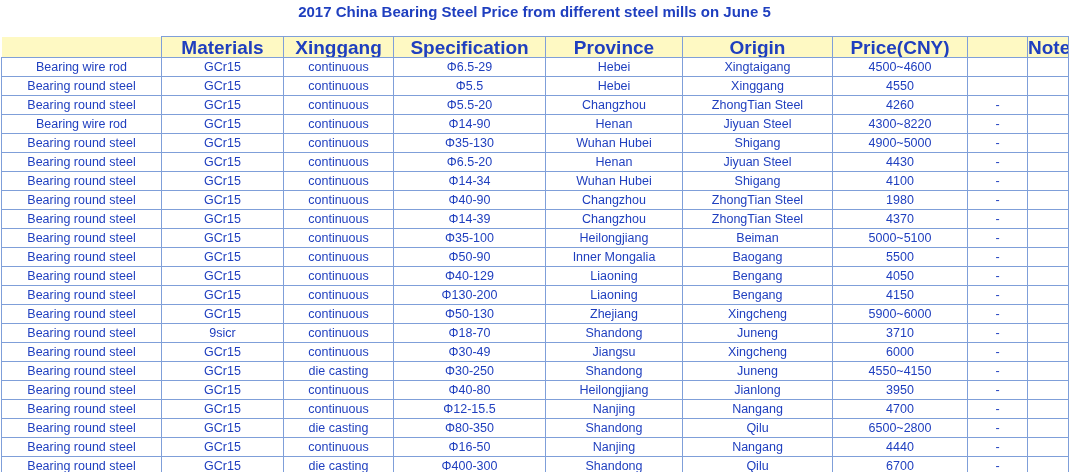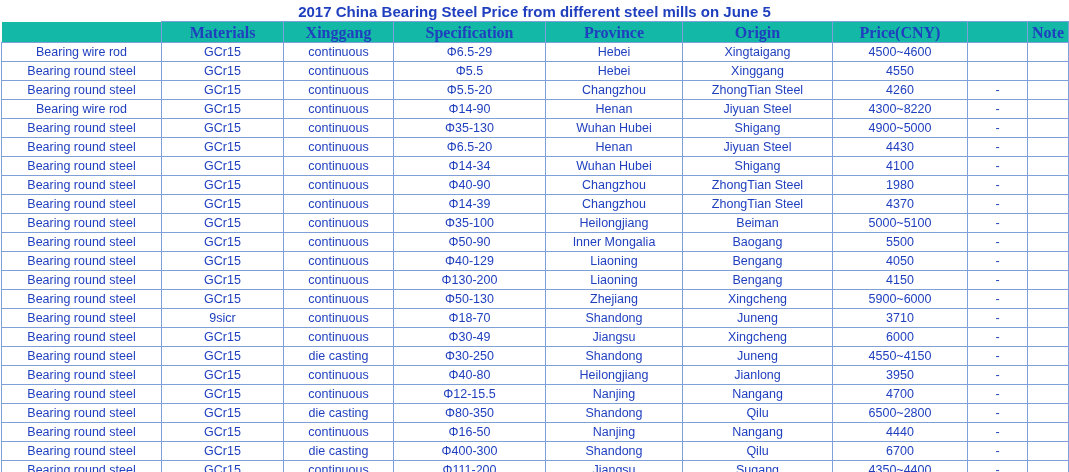--- a/index.html
+++ b/index.html
@@ -17,21 +17,21 @@
   .page {
     width: 1069px;
     box-sizing: border-box;
     padding: 0;
   }
   .title {
     text-align: center;
     font-size: 15px;
     font-weight: bold;
     color: #1f3fbf;
-    padding: 3px 0 1px 0;
+    padding: 3px 0 16px 0;
     letter-spacing: 0px;
   }
   table.price-table {
     border-collapse: collapse;
     width: 1067px;
     margin: 0 1px;
     table-layout: fixed;
   }
   table.price-table td,
   table.price-table th {
@@ -39,26 +39,25 @@
     font-size: 12.5px;
     text-align: center;
     color: #1f3fbf;
     height: 18px;
     line-height: 17px;
     padding: 0;
     overflow: hidden;
     white-space: nowrap;
   }
   table.price-table thead th {
-    background: #14b8a6;
+    background: #fef9c3;
     font-weight: bold;
-    font-size: 16px;
+    font-size: 19px;
     height: 20px;
     line-height: 19px;
-    font-family: Liberation Serif, serif;
   }
   thead th.blank-head {
     background: #ffffff;
     border-left: 1px solid #ffffff;
     border-top: 1px solid #ffffff;
   }
   
   col.c0 { width: 160px; }
   col.c1 { width: 122px; }
   col.c2 { width: 110px; }

